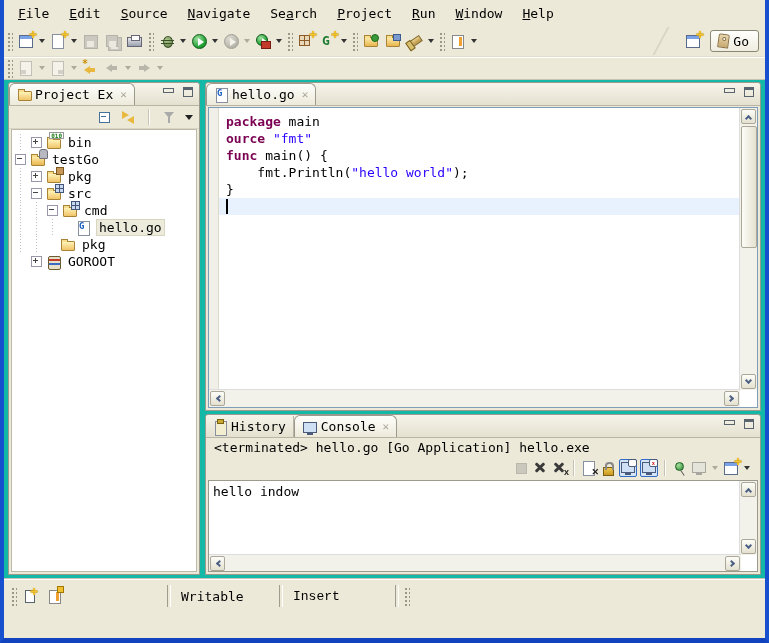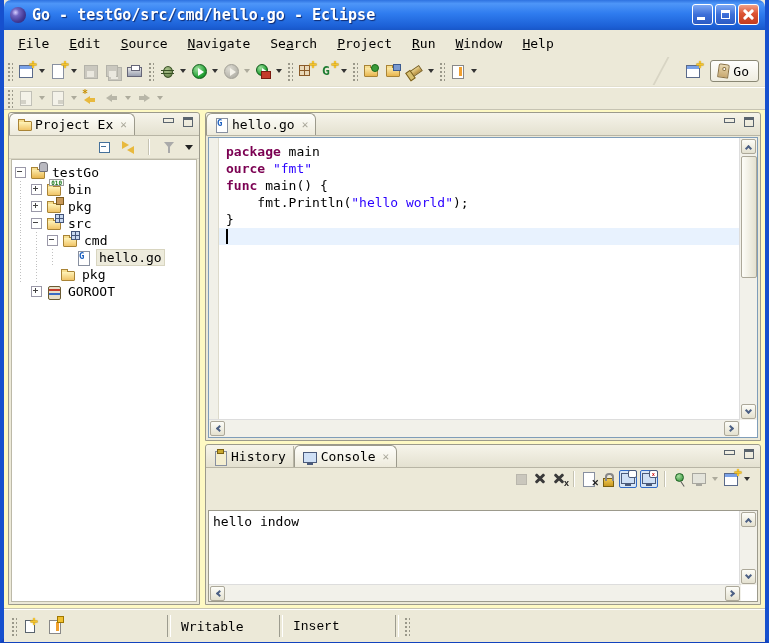--- a/index.html
+++ b/index.html
@@ -95,21 +95,21 @@
   .linked::before{left:0;top:0;border-top:4px solid transparent;border-bottom:4px solid transparent;border-left:7px solid #E8B93E;}
   .linked::after{left:5px;top:5px;border-top:4px solid transparent;border-bottom:4px solid transparent;border-right:7px solid #E8B93E;}
   .funnel{position:absolute;left:3px;top:3px;width:0;height:0;border-left:5px solid transparent;border-right:5px solid transparent;border-top:6px solid #AAA;}
   .funnel::after{content:"";position:absolute;left:-1px;top:-1px;width:2px;height:6px;background:#AAA;}
   
   .persp-area{position:absolute;right:6px;top:2px;height:26px;display:flex;align-items:center;gap:6px;}
   .persp-sep{width:14px;height:28px;border-left:2px solid #D8D5C4;transform:skewX(-28deg);}
   .persp-btn{display:flex;align-items:center;gap:4px;background:linear-gradient(#FFFFFE,#EFEDE0);
              border:1px solid #8A8875;border-radius:3px;padding:2px 9px 2px 5px;font-size:13px;}
   
-  .main{position:relative;height:499px;background:#fef9c3;}
+  .main{position:relative;height:499px;background:#14b8a6;}
   .panel{position:absolute;box-sizing:border-box;}
   .panel-frame{border:1px solid #9C9A8C;border-radius:3px 3px 0 0;background:#ECE9D8;height:100%;box-sizing:border-box;position:relative;}
   .tabrow{height:22px;display:flex;align-items:flex-end;position:relative;border-bottom:1px solid #B8B5A5;background:linear-gradient(#F6F4EA,#E4E1D0);border-radius:3px 3px 0 0;}
   .tab{display:flex;align-items:center;gap:4px;height:21px;padding:0 7px;border-right:1px solid #B8B5A5;font-size:13px;white-space:nowrap;}
   .tab.active{background:linear-gradient(#FEFEFB,#EDEADB);border-radius:6px 6px 0 0;border:1px solid #9C9A8C;border-bottom:none;}
   .tab .x{color:#A8A699;font-weight:bold;font-size:11px;margin-left:3px;}
   .panel-btns{position:absolute;right:4px;top:4px;display:flex;gap:6px;align-items:center;}
   .pb{width:14px;height:12px;position:relative;}
   .pb-min::before{content:"";position:absolute;left:2px;top:1px;width:9px;height:3px;border:1px solid #5A646E;}
   .pb-max::before{content:"";position:absolute;left:2px;top:0;width:10px;height:10px;border:1px solid #5A646E;border-top:3px solid #5A646E;box-sizing:border-box;}
@@ -163,36 +163,20 @@
   .statusbar{height:32px;border-top:1px solid #fff;box-shadow:0 -1px 0 #C6C3B2;display:flex;align-items:center;position:relative;background:#ECE9D8;}
   .sb-cell{height:100%;display:flex;align-items:center;padding:8px 10px;box-sizing:border-box;}
   .sb-div{width:2px;height:22px;border-left:1px solid #9D9C8F;border-right:1px solid #FFF;}
   .fastview{position:absolute;left:2px;top:2px;width:8px;height:11px;border:1px solid #5A646E;background:#fff;}
 </style>
 </head>
 <body>
 
 <div class="window">
 
-  <div class="titlebar">
-    <span class="eclipse-logo"></span>
-    <span class="title-text">Go - testGo/src/cmd/hello.go - Eclipse</span>
-    <div class="win-btns">
-      <div class="win-btn">
-          <span class="g-min"></span>
-        </div>
-      <div class="win-btn">
-          <span class="g-max"></span>
-        </div>
-      <div class="win-btn close">
-          <span class="g-x1"></span>
-          <span class="g-x2"></span>
-        </div>
-    </div>
-  </div>
 
   <div class="menubar">
     <span class="menu-item"><u>F</u>ile</span>
     <span class="menu-item"><u>E</u>dit</span>
     <span class="menu-item"><u>S</u>ource</span>
     <span class="menu-item"><u>N</u>avigate</span>
     <span class="menu-item">Se<u>a</u>rch</span>
     <span class="menu-item"><u>P</u>roject</span>
     <span class="menu-item"><u>R</u>un</span>
     <span class="menu-item"><u>W</u>indow</span>
@@ -380,35 +364,35 @@
             </span>
           <span class="ct-sep"></span>
           <span class="ic">
               <span class="funnel"></span>
             </span>
           <span class="tri-menu"></span>
         </div>
         <div class="tree-area">
           <div style="height:4px;"></div>
           <div class="tree-row">
+            <span class="ind"></span>
+            <span class="exp plus"></span>
+            <span class="ic tree-ic">
+                <span class="fold"></span>
+                <span class="badge b-010">010</span>
+              </span>
+            <span class="tree-label">bin</span>
+          </div>
+          <div class="tree-row">
             <span class="exp"></span>
             <span class="ic tree-ic">
                 <span class="fold open"></span>
                 <span class="badge b-gopher"></span>
               </span>
             <span class="tree-label">testGo</span>
-          </div>
-          <div class="tree-row">
-            <span class="ind"></span>
-            <span class="exp plus"></span>
-            <span class="ic tree-ic">
-                <span class="fold"></span>
-                <span class="badge b-010">010</span>
-              </span>
-            <span class="tree-label">bin</span>
           </div>
           <div class="tree-row">
             <span class="ind"></span>
             <span class="exp plus"></span>
             <span class="ic tree-ic">
                 <span class="fold"></span>
                 <span class="badge b-pkg"></span>
               </span>
             <span class="tree-label">pkg</span>
           </div>
@@ -529,20 +513,21 @@
                 <span class="mon"></span>
               </span>
             <span>Console</span>
             <span class="x">✕</span>
           </div>
           <div class="panel-btns">
             <span class="pb pb-min"></span>
             <span class="pb pb-max"></span>
           </div>
         </div>
+        <div class="console-status">&lt;terminated&gt; hello.go [Go Application] hello.exe</div>
         <div class="console-toolbar">
           <span class="ic dis-ic">
               <span class="redsq"></span>
             </span>
           <span class="ic">
               <span class="xbar1"></span>
               <span class="xbar2"></span>
             </span>
           <span class="ic">
               <span class="xbar1"></span>

